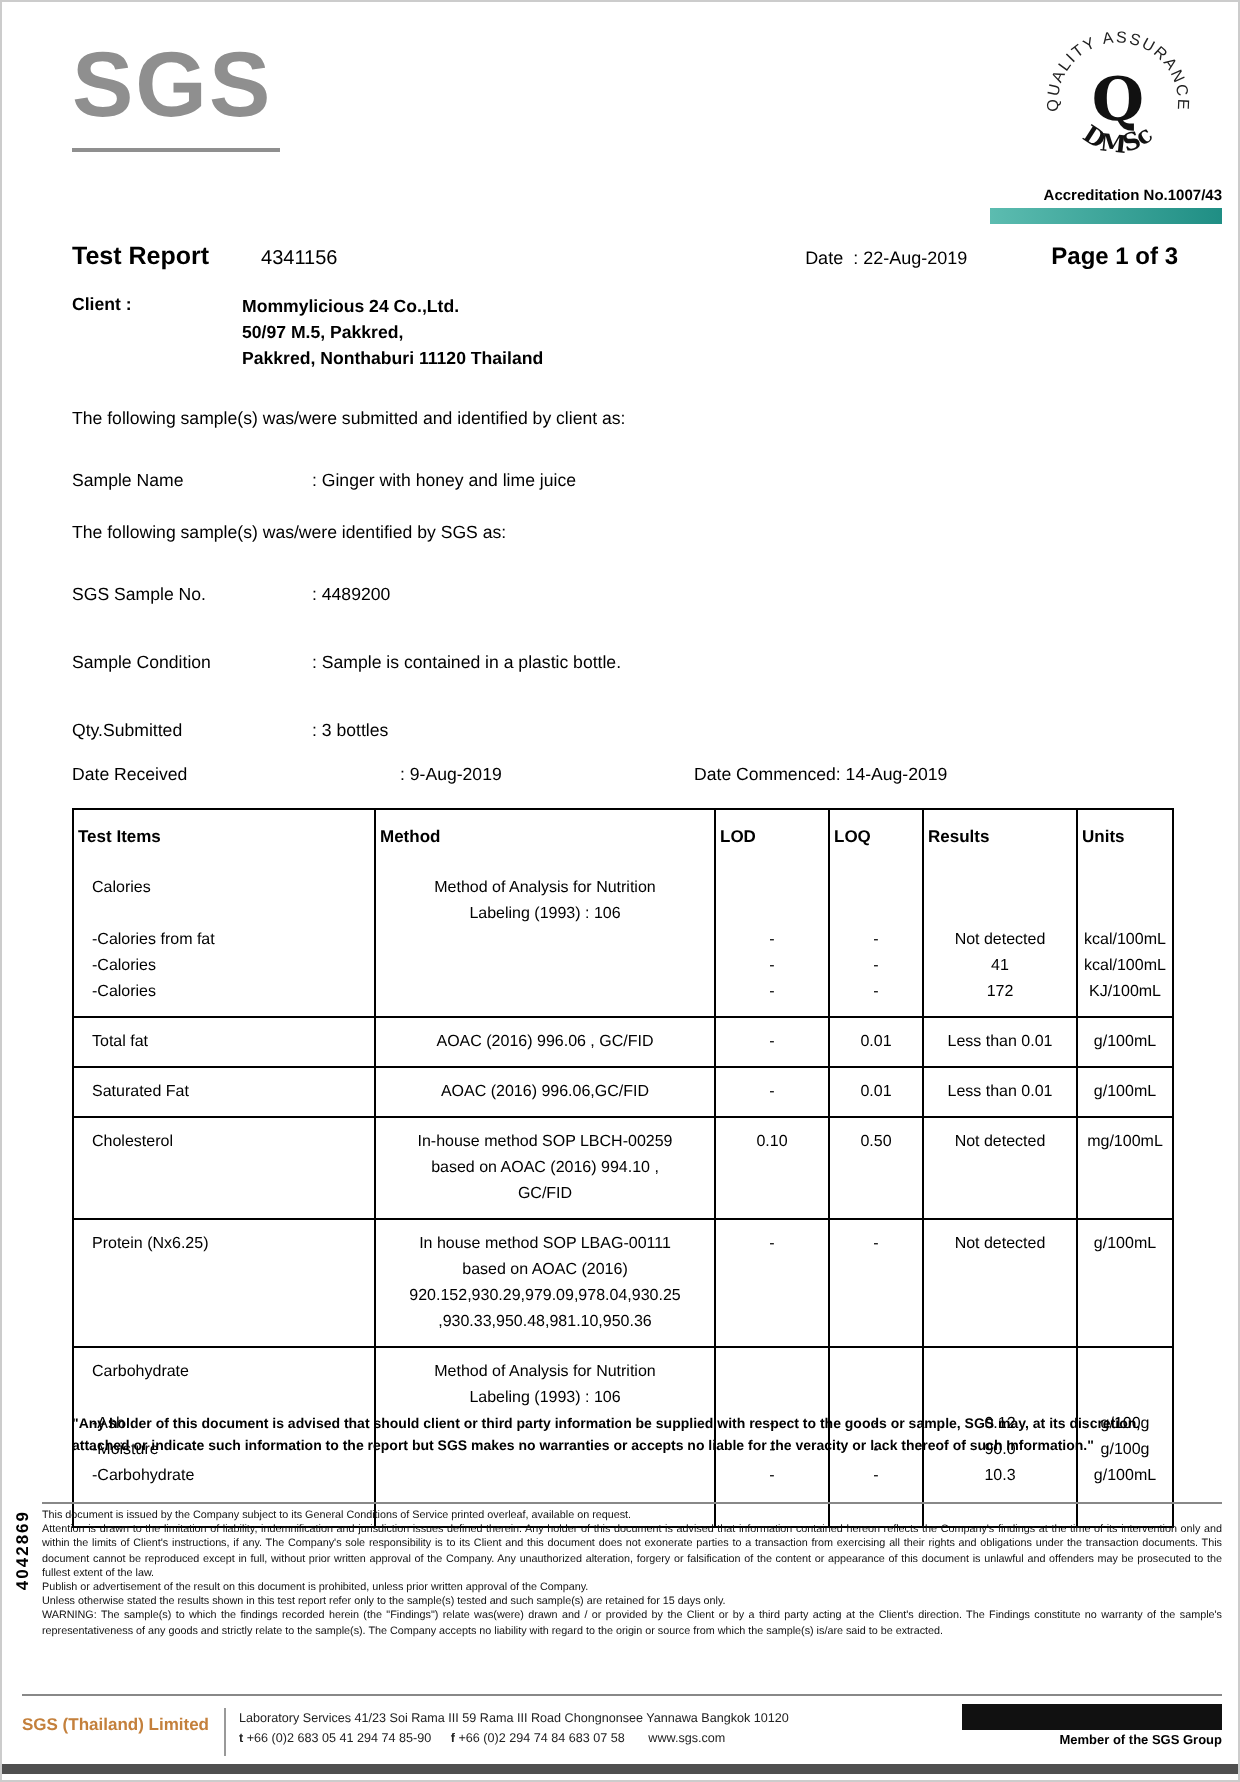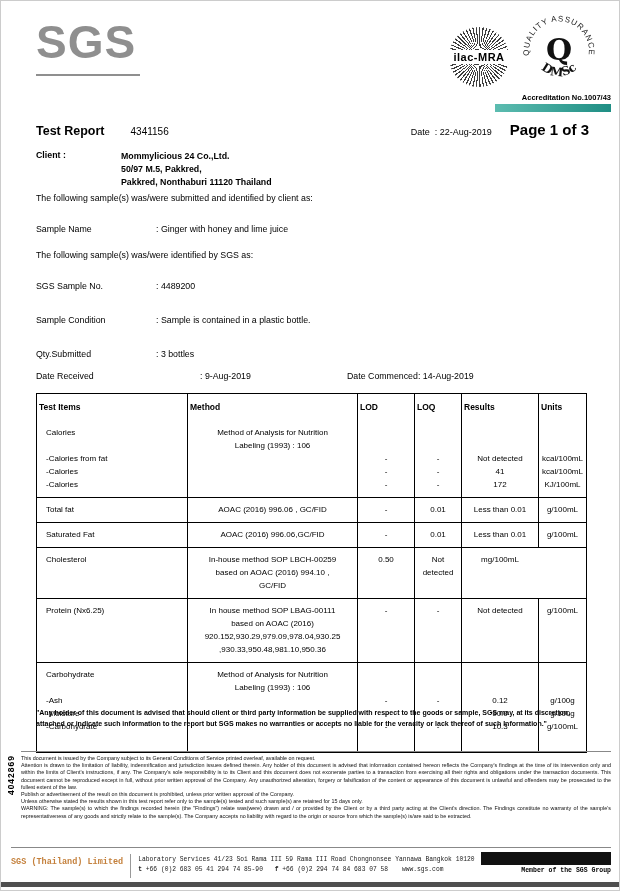--- a/index.html
+++ b/index.html
@@ -17,28 +17,28 @@
   .dmsc { position: absolute; left: 518px; top: 10px; width: 80px; height: 80px; }
   .accred { position: absolute; right: 8px; top: 92px; text-align: right; }
   .accred-text { font-size: 7.5px; font-weight: bold; }
   .teal-bar { margin-top: 2px; margin-left: auto; width: 116px; height: 8px; background: linear-gradient(90deg, #5cbcb0, #1f8e84); }
 
   
   .title-row { display: flex; align-items: baseline; padding: 0 30px 0 35px; margin-top: 8px; }
   .t-label { font-size: 12.5px; font-weight: bold; }
   .t-number { font-size: 10px; margin-left: 26px; }
   .t-date { font-size: 9px; margin-left: auto; }
-  .t-page { font-size: 15px; font-weight: bold; margin-left: 18px; }
+  .t-page { font-size: 12px; font-weight: bold; margin-left: 42px; }
 
   
   .content { padding: 0 32px 0 35px; font-size: 8.8px; }
   .client { display: flex; margin-top: 12px; font-weight: bold; gap: 30px; }
   .c-label { width: 55px; }
   .c-lines div { line-height: 13px; }
-  .note { margin-top: 4px; }
+  .note { margin-top: 18px; }
   .pair-row { display: flex; margin-top: 19px; line-height: 15px; align-items: flex-end; }
   .pair-row .flabel { width: 120px; flex: none; }
   .note.second { margin-top: 13px; }
   .date-row { display: flex; margin-top: 7px; line-height: 15px; gap: 44px; }
   .date-row .flabel { width: 120px; flex: none; }
   .date-row .fvalue { width: 103px; flex: none; }
 
   
   .rtable { margin: 9px 32px 0 35px; border: 1px solid #000; }
   .trow { display: grid; grid-template-columns: 150px 170px 57px 47px 77px 1fr; border-top: 1px solid #000; }
@@ -52,21 +52,21 @@
   .c-method { text-align: center; }
   .c-center { text-align: center; }
 
   
   .disclaimer { position: absolute; left: 35px; right: 28px; top: 706px; font-size: 7px; font-weight: bold; line-height: 11px; }
   .legal-block { position: absolute; left: 20px; right: 8px; top: 750px; border-top: 1px solid #888; padding-top: 3px; }
   .legal-lines div { font-size: 5.4px; line-height: 7.2px; color: #111; text-align: justify; }
   .doc-number { position: absolute; left: 5px; top: 754px; writing-mode: vertical-rl; transform: rotate(180deg); font-size: 8.5px; font-weight: bold; letter-spacing: 1px; }
 
   
-  .footer-block { position: absolute; left: 0; right: 0; bottom: 12px; font-family: Liberation Mono, monospace; }
+  .footer-block { position: absolute; left: 0; right: 0; bottom: 12px; }
   .f-rule { border-top: 1px solid #888; margin: 0 8px 4px 10px; }
   .f-row { display: flex; align-items: flex-start; padding: 0 8px 0 10px; }
   .f-company { color: #c4803c; font-size: 8.5px; white-space: nowrap; padding-top: 5px; font-weight: bold; }
   .f-div { width: 1px; height: 24px; background: #999; margin: 2px 7px 0; flex: none; }
   .f-addr { font-size: 6.3px; line-height: 10px; color: #222; padding-top: 3px; }
   .f-ico { font-weight: bold; }
   .f-gap { margin-left: 8px; }
   .f-web { margin-left: 10px; }
   .f-right { margin-left: auto; text-align: right; }
   .f-bar { width: 130px; height: 13px; background: #111; margin-bottom: 2px; }
@@ -74,24 +74,20 @@
   .scan-strip { position: absolute; left: 0; right: 0; bottom: 3px; height: 5px; background: #4f4f4f; }
 </style>
 </head>
 <body>
 
 <div class="page">
 
   <div class="header">
     <div class="sgs-logo">
       <span class="sgs-text">SGS</span>
-    </div>
-    <div class="ilac-wrap">
-      <div class="ilac-rays"></div>
-      <div class="ilac-band">ilac-MRA</div>
     </div>
     <svg class="dmsc" viewBox="0 0 80 80">
       <defs>
         <path id="arcT" d="M 11 48 A 30 30 0 1 1 69 48" fill="none"></path>
         <path id="arcB" d="M 16 49 A 26 26 0 0 0 64 49" fill="none"></path>
       </defs>
       <text font-size="8" letter-spacing="1" font-family="Liberation Sans, sans-serif" fill="#222">
         <textPath href="#arcT" startOffset="50%" text-anchor="middle">QUALITY ASSURANCE</textPath>
       </text>
       <text x="40" y="49" font-size="30" font-weight="bold" text-anchor="middle" font-family="DejaVu Serif, serif" fill="#111">Q</text>
@@ -245,20 +241,23 @@
         <div class="trow">
           <div class="tcell c-item">
             <div class="tline">Cholesterol</div>
           </div>
           <div class="tcell c-method">
             <div class="tline">In-house method SOP LBCH-00259</div>
             <div class="tline">based on AOAC (2016) 994.10 ,</div>
             <div class="tline">GC/FID</div>
           </div>
           <div class="tcell c-center">
+            <div class="tline">0.10</div>
+          </div>
+          <div class="tcell c-center">
             <div class="tline">0.50</div>
           </div>
           <div class="tcell c-center">
             <div class="tline">Not detected</div>
           </div>
           <div class="tcell c-center">
             <div class="tline">mg/100mL</div>
           </div>
         </div>
         <div class="trow">

